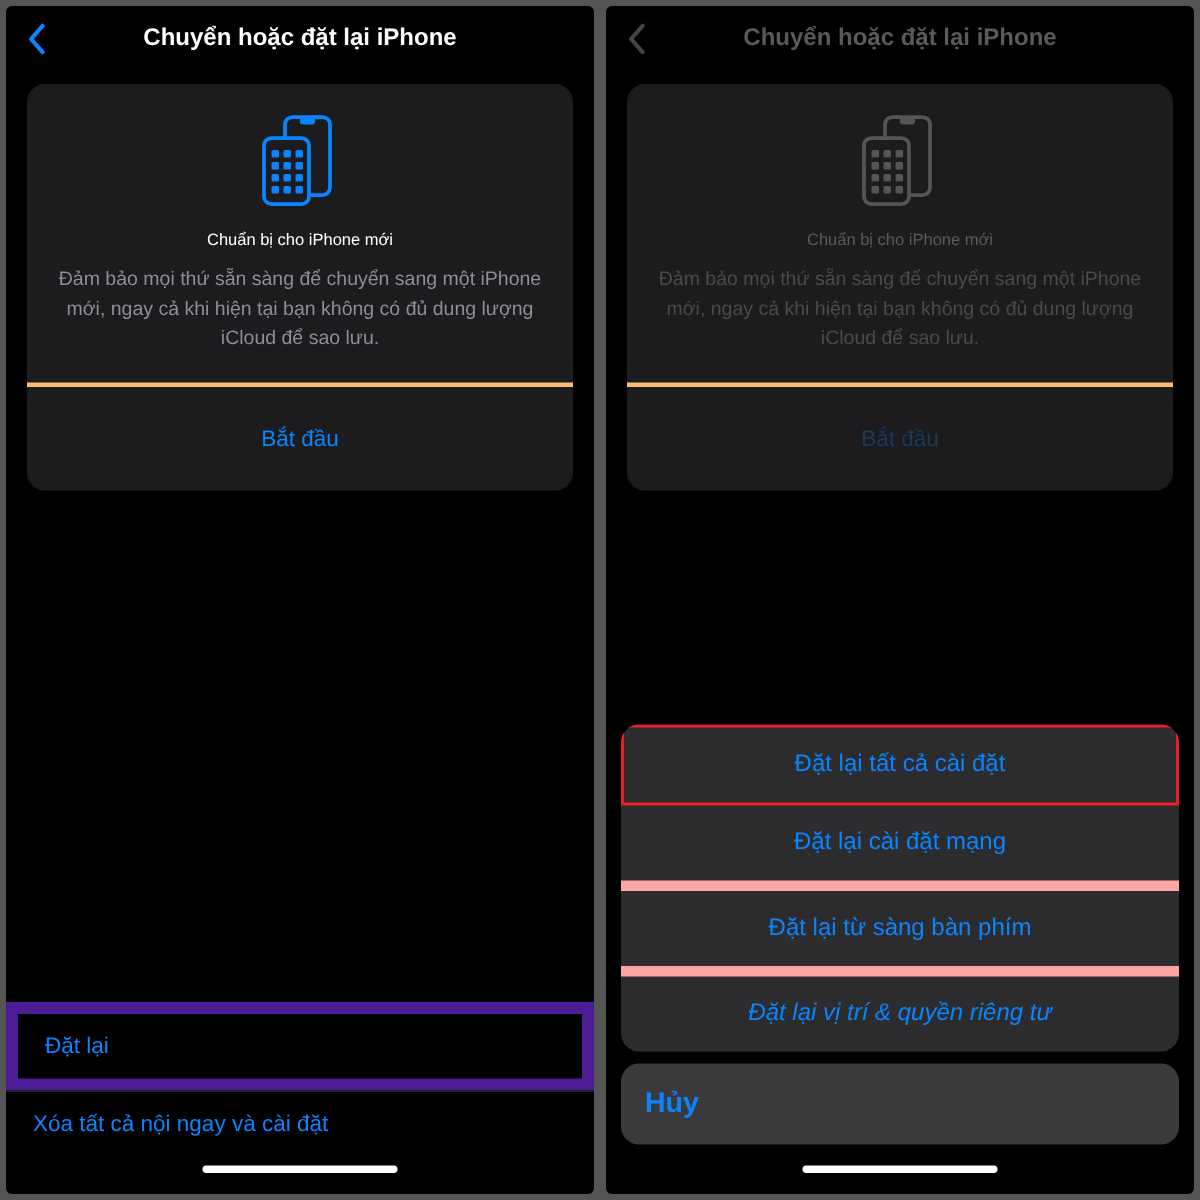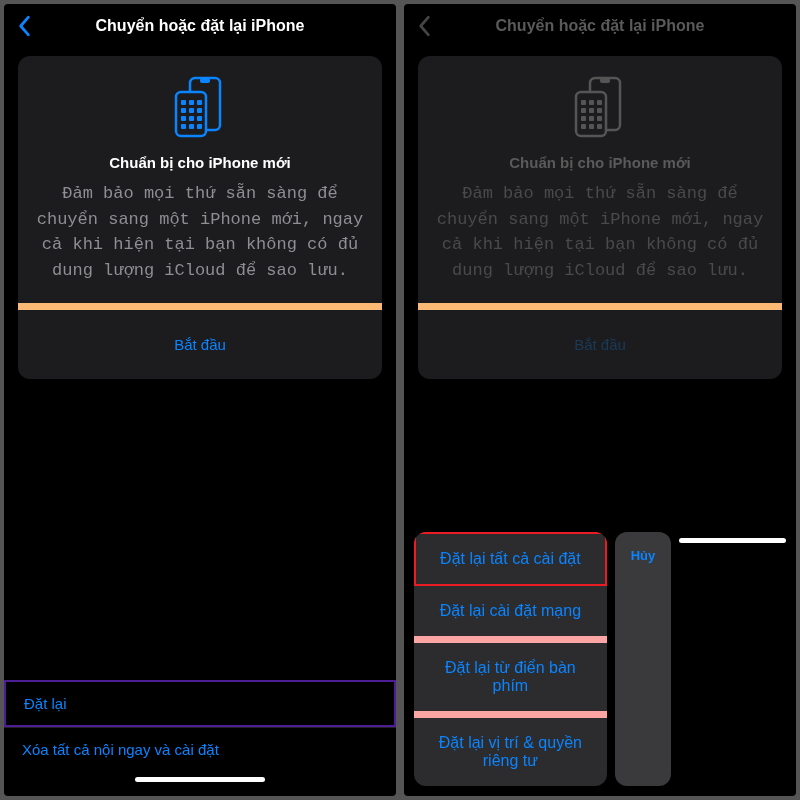--- a/index.html
+++ b/index.html
@@ -67,98 +67,98 @@
       padding: 18px 18px 20px;
       text-align: center;
     }
     .phone-icons {
       display: flex;
       justify-content: center;
       margin-bottom: 16px;
     }
     .card-title {
       color: #fff;
-      font-size: 15px;
-      font-weight: 700;
+      font-size: 11px;
+      font-weight: 400;
       margin-bottom: 10px;
     }
     .card-desc {
       color: #8e8e93;
-      font-size: 17px;
+      font-size: 13px;
       line-height: 1.5;
-      font-family: Liberation Mono, monospace;
     }
     .dimmed .card-title {
       color: #5a5a5a;
     }
     .dimmed .card-desc {
       color: #4a4a4a;
     }
     .card-footer {
-      border-top: 7px solid #fdba74;
+      border-top: 3px solid #fdba74;
       padding: 26px;
       text-align: center;
       color: #0a84ff;
       font-size: 15px;
     }
     .dimmed .card-footer {
       color: #1a3a5a;
     }
     .bottom-section {
       margin-top: auto;
       padding-bottom: 10px;
     }
     .list-item {
       padding: 13px 18px;
       color: #0a84ff;
       font-size: 15px;
       border-top: 1px solid #222;
     }
     .highlight-red {
-      border: 2px solid #4c1d95;
+      border: 8px solid #4c1d95;
     }
     .home-indicator {
       width: 130px;
       height: 5px;
       background: #fff;
       border-radius: 3px;
       margin: 6px auto 4px;
     }
     .action-sheet {
       margin-top: auto;
       padding: 8px 10px 10px;
       display: flex;
-      flex-direction: row;
+      flex-direction: column;
       gap: 8px;
     }
     .sheet-group {
       background: #2c2c2e;
       border-radius: 12px;
       overflow: hidden;
     }
     .sheet-item {
       padding: 16px;
       text-align: center;
       color: #0a84ff;
       font-size: 16px;
       border-bottom: 7px solid #fca5a5;
     }
     .sheet-item:last-child {
       border-bottom: none;
+      font-style: italic;
     }
     .sheet-item.highlight-red {
       border: 2px solid #ec1c24;
     }
     .cancel-btn {
       background: #3a3a3c;
       border-radius: 12px;
       padding: 16px;
-      text-align: center;
-      color: #0a84ff;
-      font-size: 13px;
+      text-align: left;
+      color: #0a84ff;
+      font-size: 19px;
       font-weight: 600;
     }
   </style>
 </head>
 <body>
 
 <div class="phone-screen">
   <div class="header">
     <div class="back-btn">
       <svg viewBox="0 0 12 20" fill="none">
@@ -240,19 +240,19 @@
       <div class="card-title">Chuẩn bị cho iPhone mới</div>
       <div class="card-desc">Đảm bảo mọi thứ sẵn sàng để chuyển sang một iPhone mới, ngay cả khi hiện tại bạn không có đủ dung lượng iCloud để sao lưu.</div>
     </div>
     <div class="card-footer">Bắt đầu</div>
   </div>
 
   <div class="action-sheet">
     <div class="sheet-group">
       <div class="sheet-item highlight-red">Đặt lại tất cả cài đặt</div>
       <div class="sheet-item">Đặt lại cài đặt mạng</div>
-      <div class="sheet-item">Đặt lại từ điển bàn phím</div>
+      <div class="sheet-item">Đặt lại từ sàng bàn phím</div>
       <div class="sheet-item">Đặt lại vị trí &amp; quyền riêng tư</div>
     </div>
     <div class="cancel-btn">Hủy</div>
     <div class="home-indicator"></div>
   </div>
 </div>
 
 </body></html>

